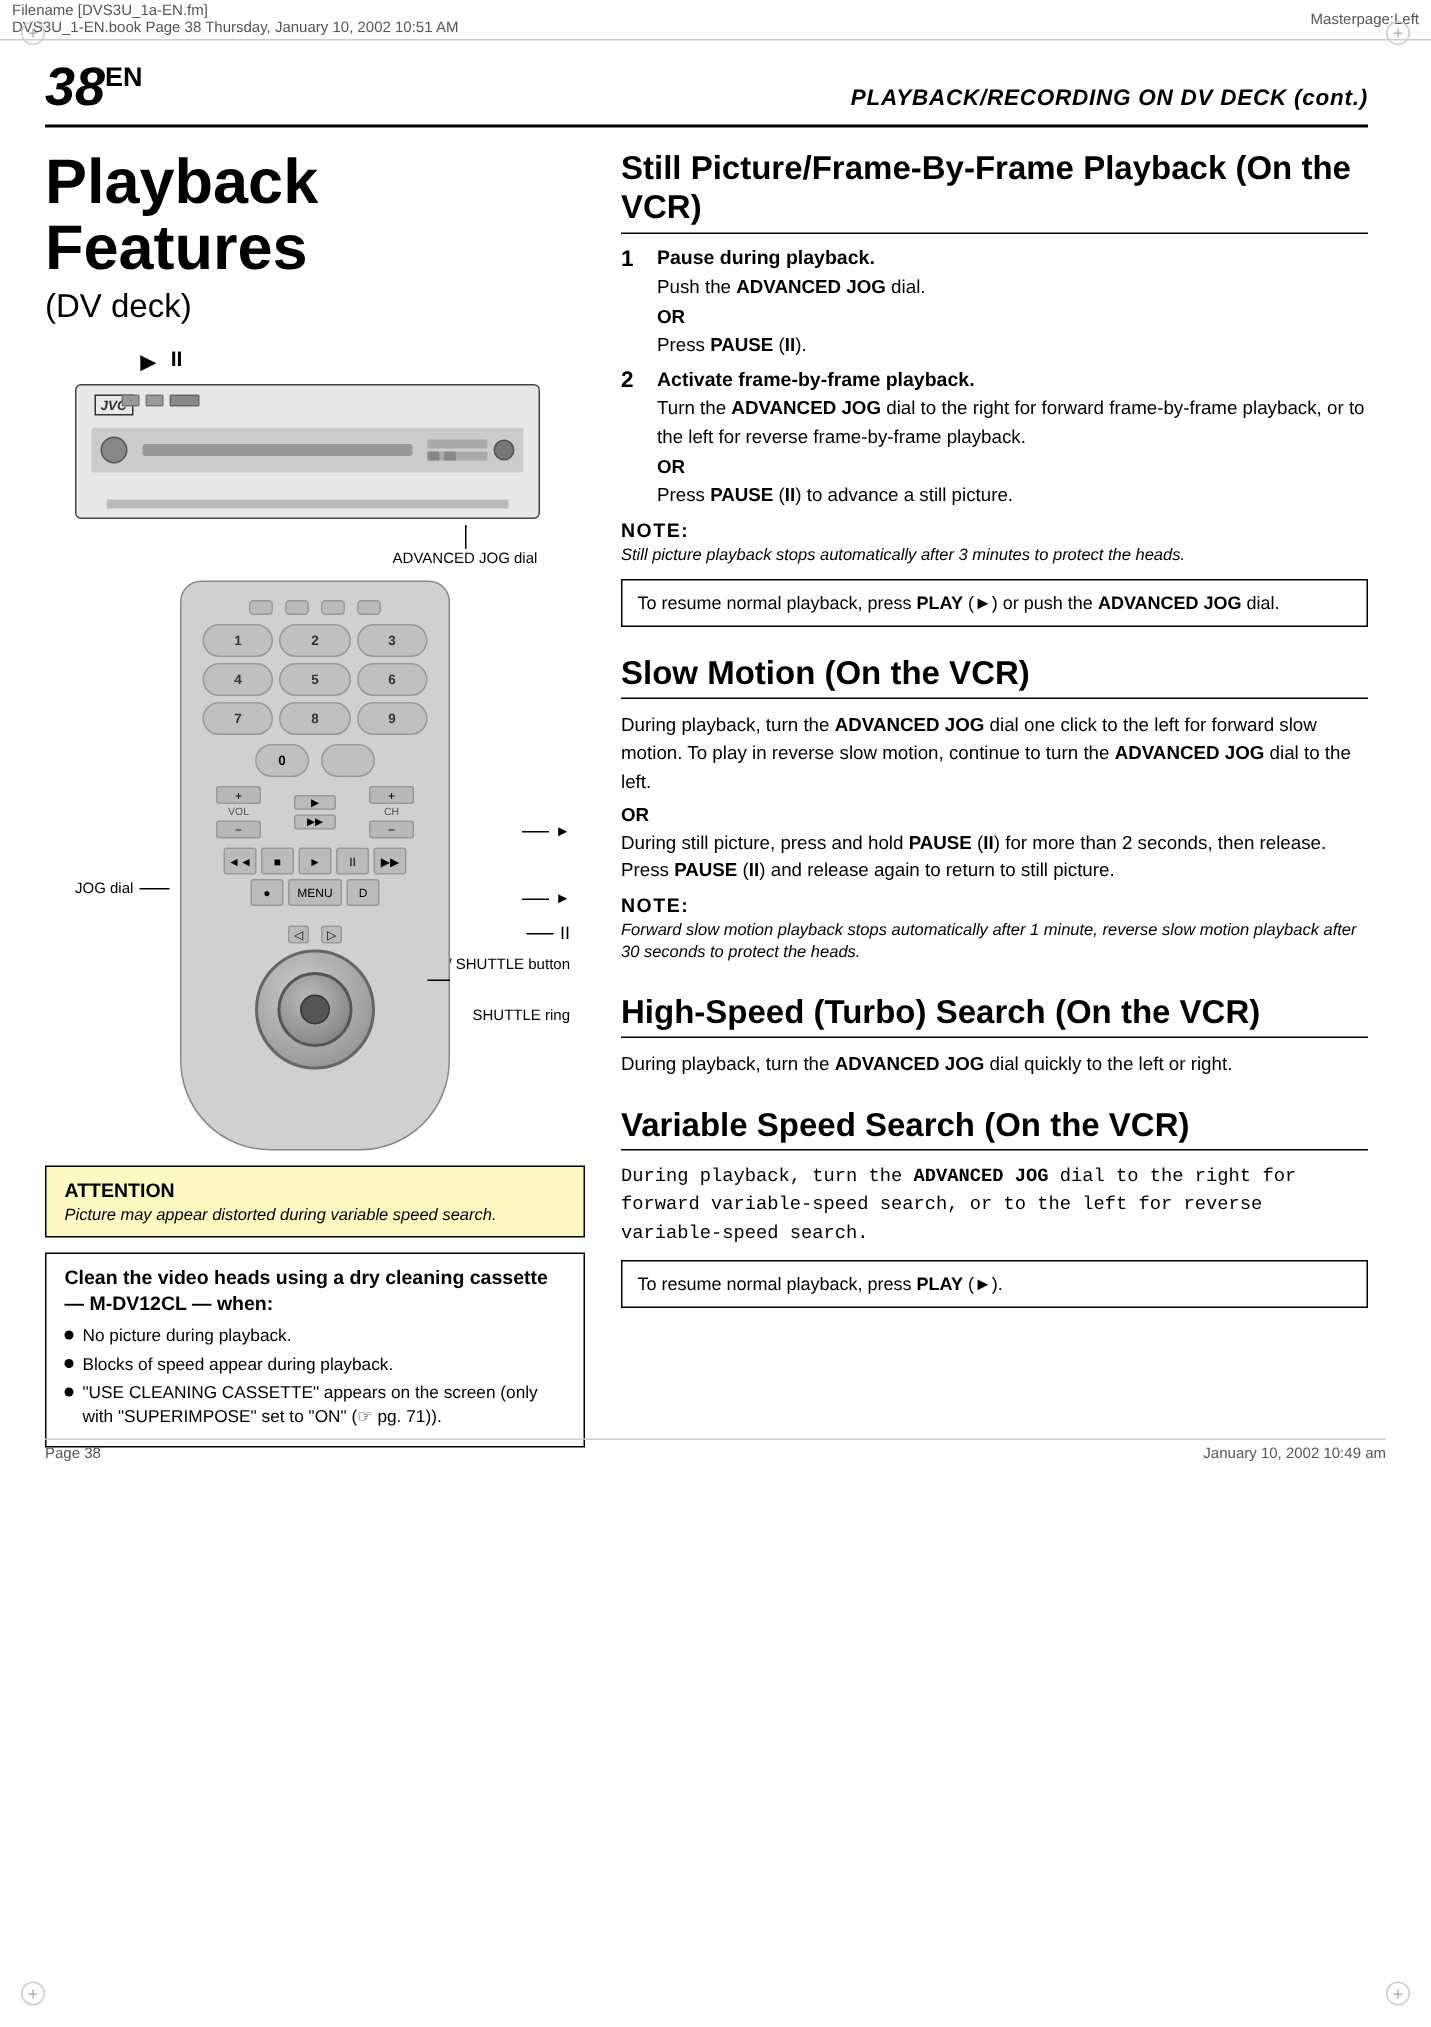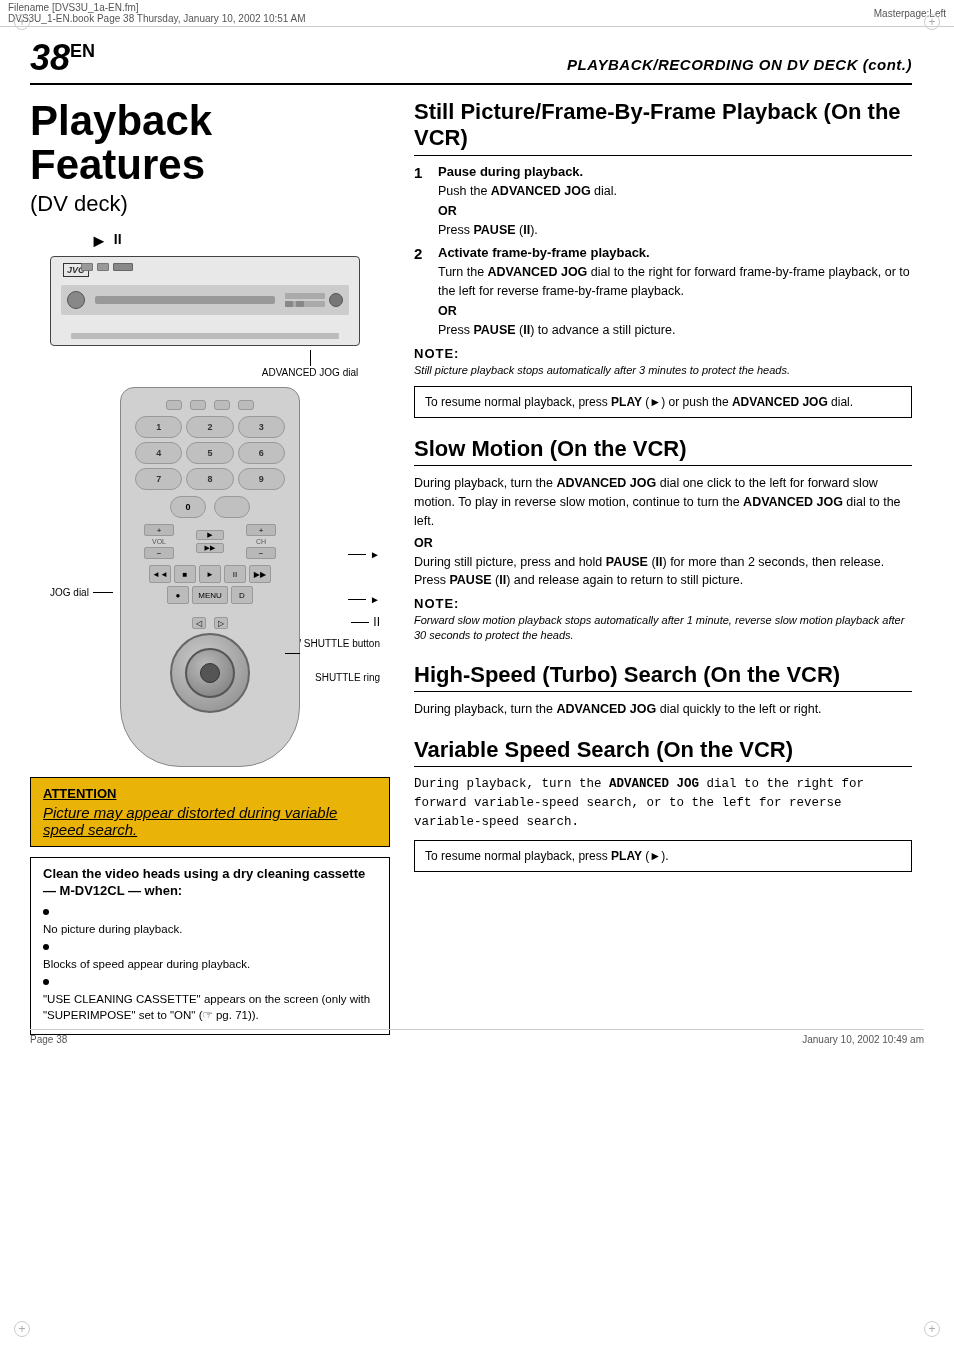--- a/index.html
+++ b/index.html
@@ -310,30 +310,29 @@
       width: 20px;
       height: 1px;
       background: #000;
     }
 
     
     .attention-box {
       border: 1.5px solid #000;
       padding: 8px 12px;
       margin-top: 10px;
-      background: #eab308;
-      text-decoration: underline;
+      background: #fef9c3;
     }
     .attention-title {
       font-size: 13px;
       font-weight: bold;
       margin-bottom: 3px;
     }
     .attention-text {
-      font-size: 15px;
+      font-size: 11px;
       font-style: italic;
     }
 
     
     .clean-box {
       border: 1.5px solid #000;
       padding: 8px 12px;
       margin-top: 10px;
       background: #fff;
     }
@@ -346,21 +345,20 @@
     .clean-list {
       list-style: none;
       padding: 0;
       font-size: 11.5px;
     }
     .clean-list li {
       display: flex;
       gap: 6px;
       margin-bottom: 3px;
       line-height: 1.4;
-      flex-direction: column;
     }
     .bullet-dot {
       width: 6px;
       height: 6px;
       background: #000;
       border-radius: 50%;
       flex-shrink: 0;
       margin-top: 4px;
     }
 

